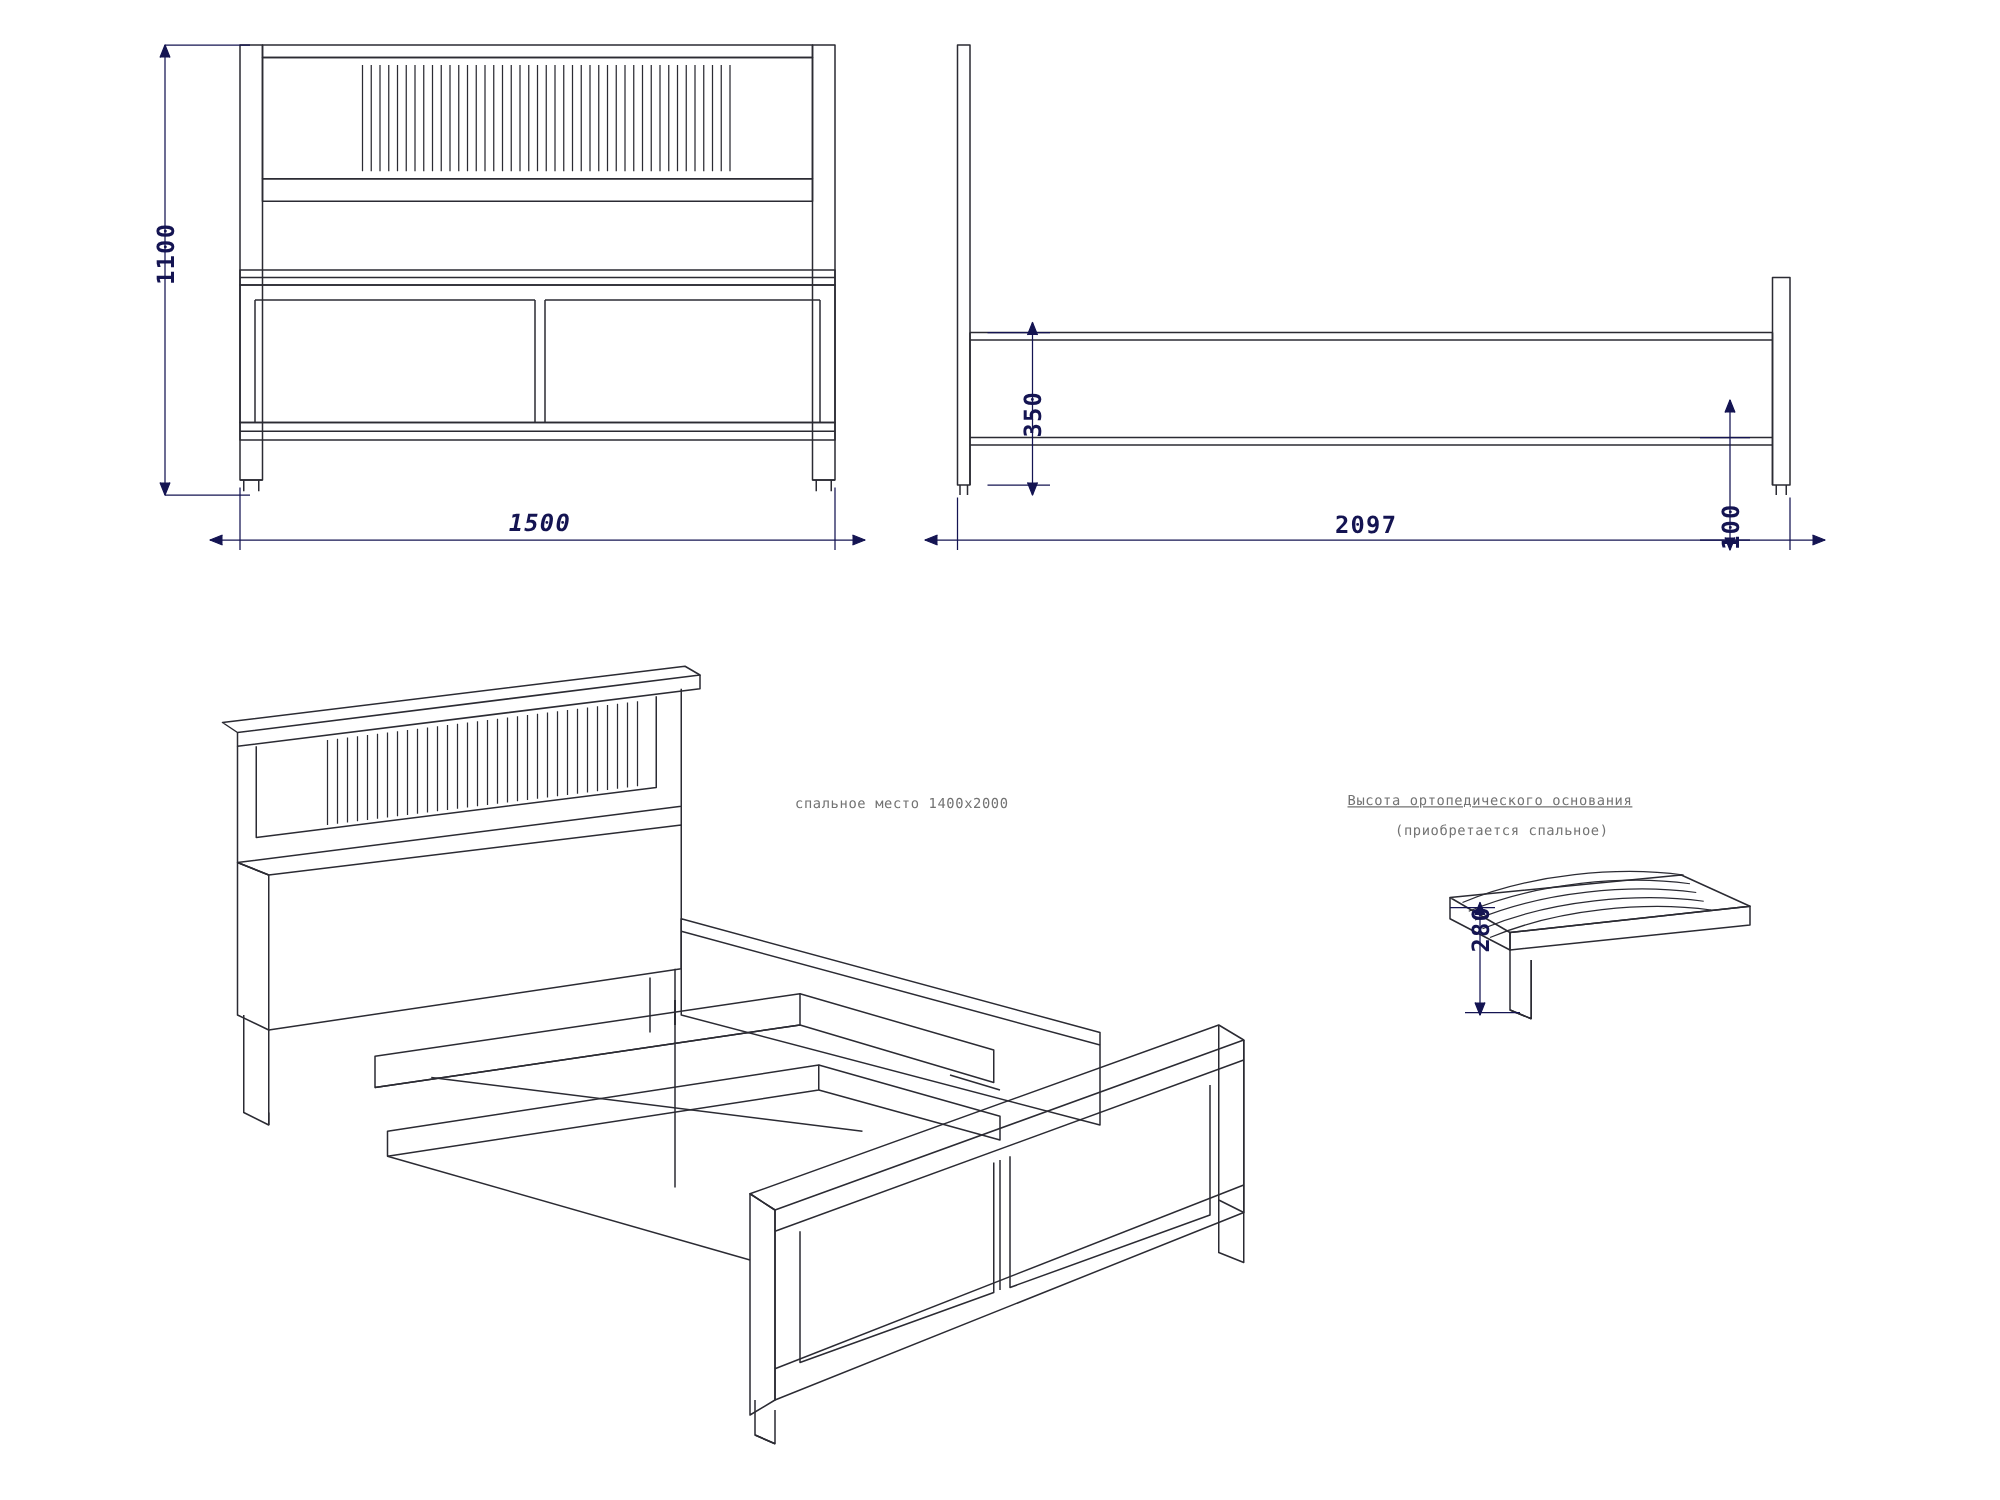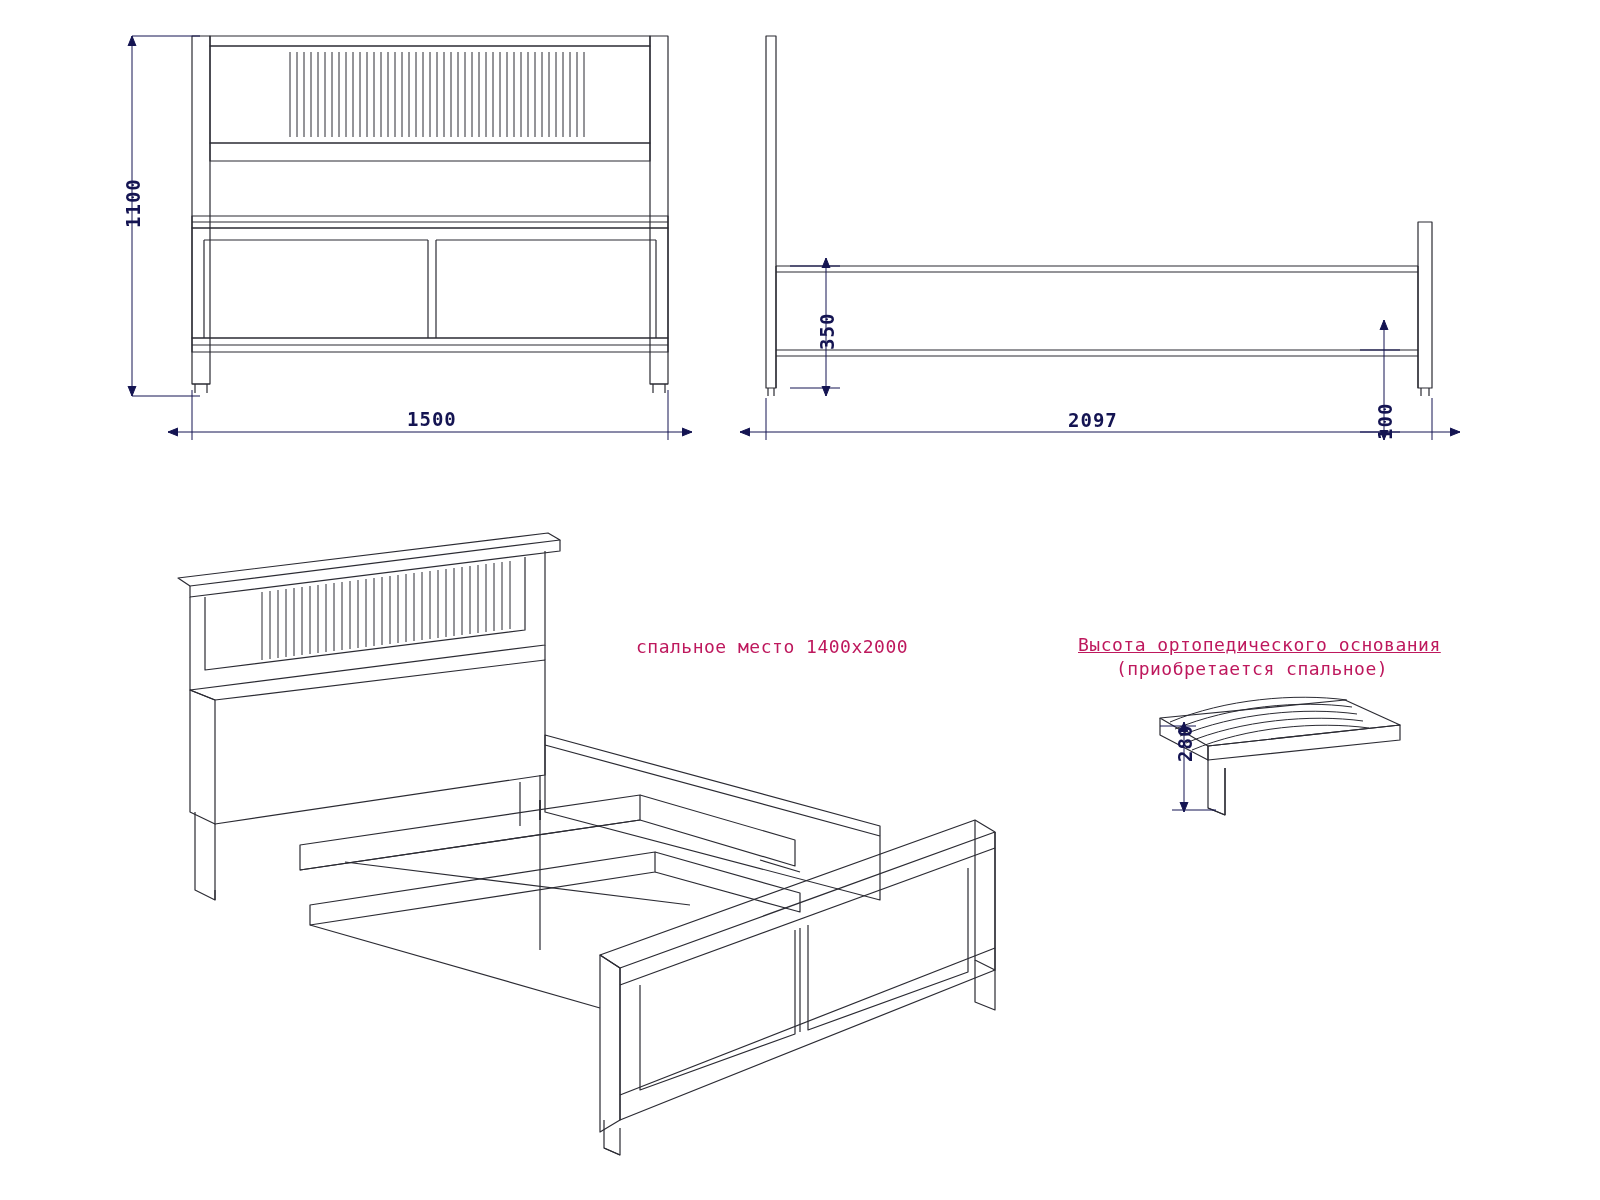--- a/index.html
+++ b/index.html
@@ -4,21 +4,21 @@
 <style>
   html,body{margin:0;padding:0;background:#ffffff;}
   body{width:1600px;height:1200px;position:relative;overflow:hidden;
        font-family:"DejaVu Sans Mono", monospace;color:#1a1a2e;}
   .canvas{position:absolute;left:0;top:0;width:1600px;height:1200px;}
   svg{position:absolute;left:0;top:0;width:1600px;height:1200px;}
   .lbl{position:absolute;color:#141452;font-family:"DejaVu Sans Mono", monospace;}
   .dim{font-size:19px;font-weight:bold;letter-spacing:1px;}
   .dimv{font-size:19px;font-weight:bold;letter-spacing:1px;
         transform:rotate(-90deg);transform-origin:left top;white-space:nowrap;}
-  .note{font-size:18px;color:#be185d;white-space:nowrap;letter-spacing:0.5px;}
+  .note{font-size:11px;color:#737373;white-space:nowrap;letter-spacing:0.5px;}
 </style>
 </head>
 <body>
 
 <div class="canvas">
 
 <svg viewBox="0 0 1600 1200">
   <g fill="none" stroke="#2b2b33" stroke-width="1.2" stroke-linejoin="round">
 
     <g>
@@ -253,21 +253,21 @@
       <path d="M1180 802 L1184 812 L1188 802" fill="#141452"></path>
       <line x1="1160" y1="726" x2="1196" y2="726"></line>
       <line x1="1172" y1="810" x2="1216" y2="810"></line>
     </g>
 
   </g>
 </svg>
 
 <div class="lbl dimv" style="left:122px;top:228px;">1100</div>
 
-<div class="lbl dim" style="left:407px;top:408px;">1500</div>
+<div class="lbl dim" style="left:407px;top:408px;font-style:italic;">1500</div>
 
 <div class="lbl dimv" style="left:816px;top:350px;">350</div>
 
 <div class="lbl dim" style="left:1068px;top:409px;">2097</div>
 
 <div class="lbl dimv" style="left:1374px;top:440px;">100</div>
 
 <div class="lbl note" style="left:636px;top:636px;">спальное место 1400х2000</div>
 
 <div class="lbl note" style="left:1078px;top:634px;text-decoration:underline;">Высота ортопедического основания</div>

